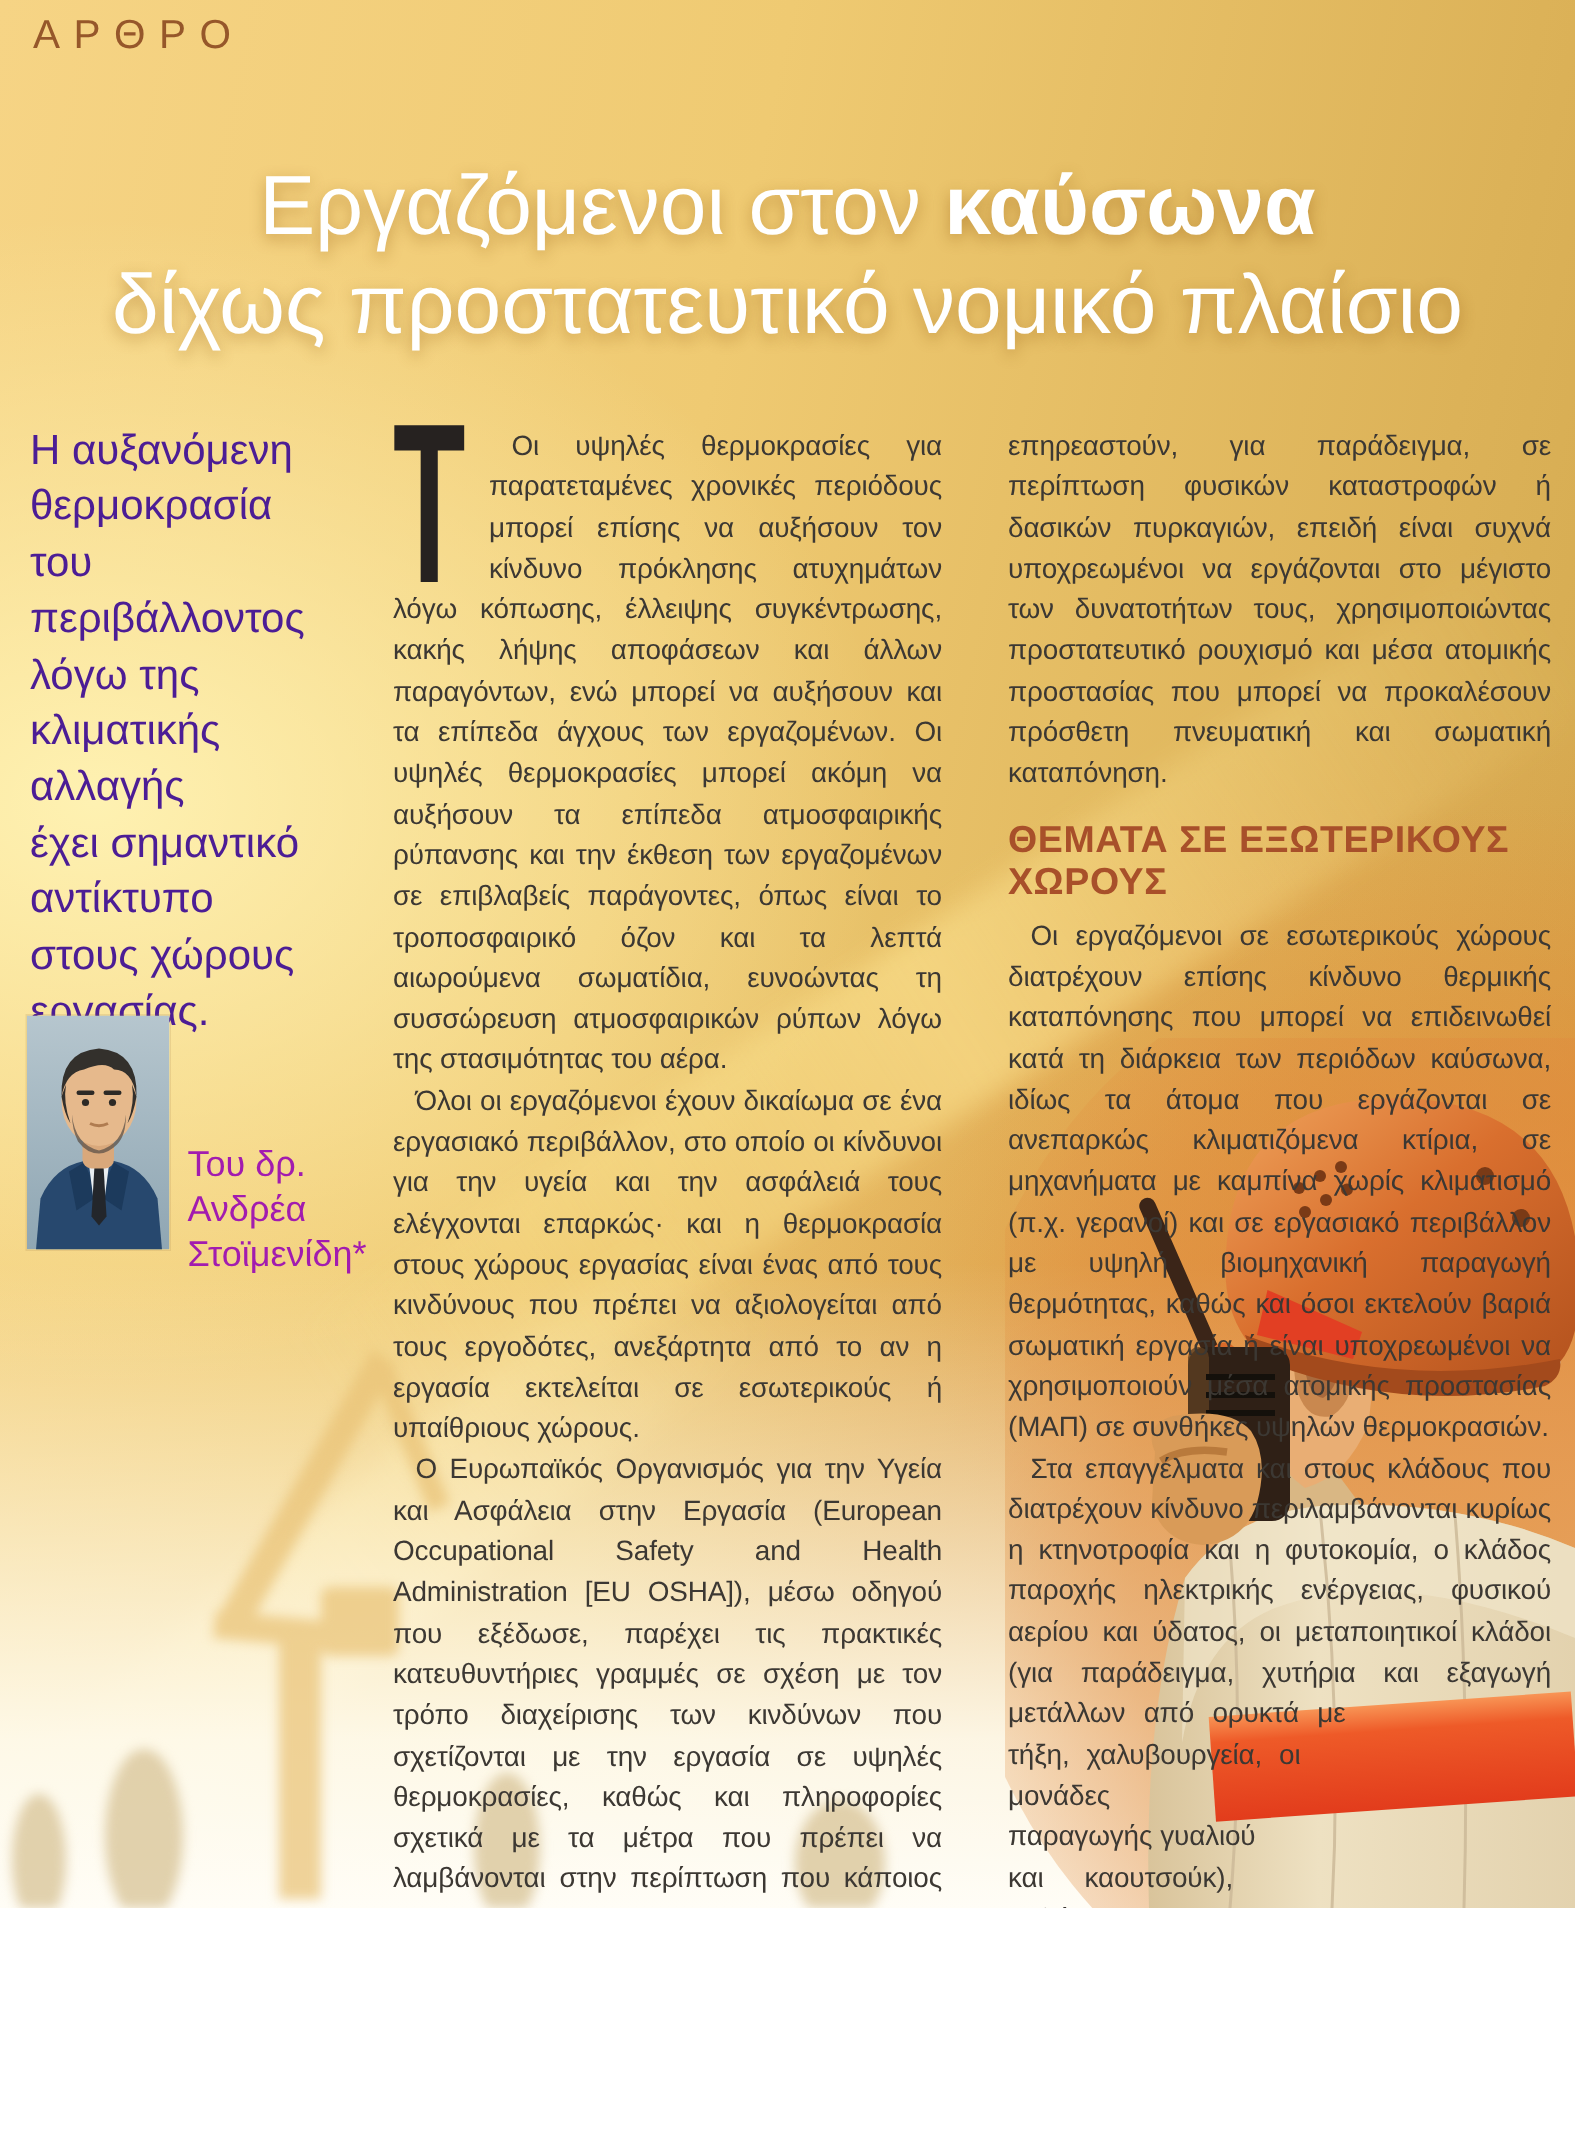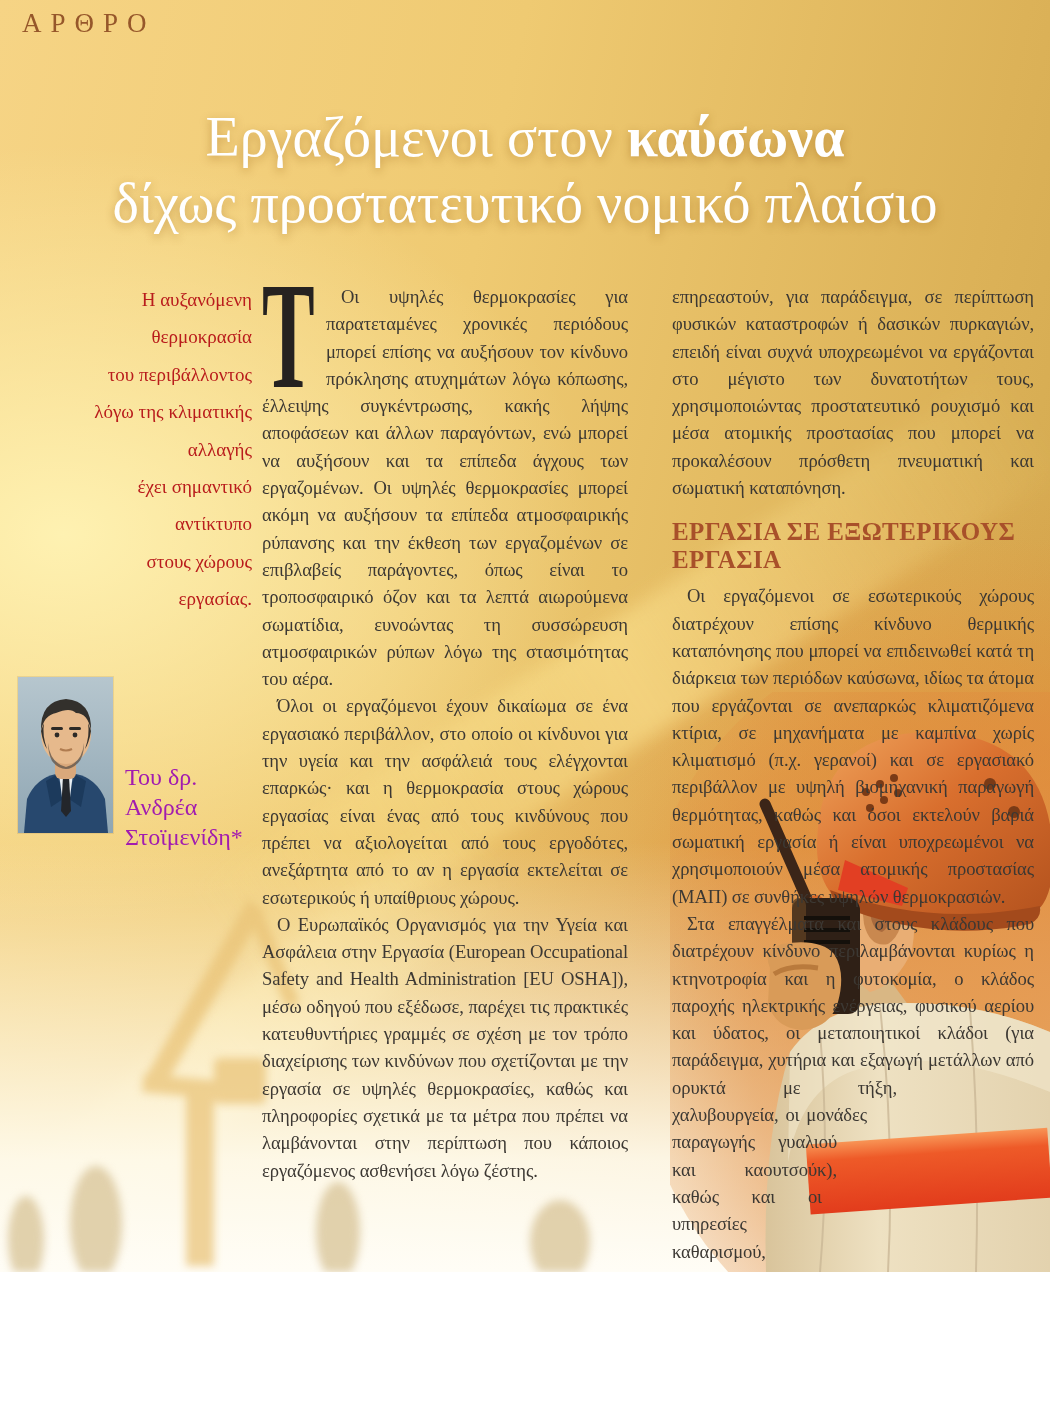--- a/index.html
+++ b/index.html
@@ -1,18 +1,18 @@
 <!DOCTYPE html>
 <html lang="el"><head>
 <meta charset="utf-8">
 <style>
   html,body{margin:0;padding:0;}
   #page{
     position:relative;width:1050px;height:1272px;overflow:hidden;
-    font-family:Liberation Serif, serif;
+    font-family:Liberation Sans, sans-serif;
     background:#eec972;
   }
   
   .bg-base{
     position:absolute;inset:0;
     background:
       radial-gradient(740px 540px at 6% 42%, rgba(255,243,180,.95), rgba(255,243,180,0) 72%),
       radial-gradient(920px 780px at 100% 80%, rgba(220,122,44,.70), rgba(220,122,44,0) 72%),
       radial-gradient(540px 440px at 97% 68%, rgba(236,150,60,.65), rgba(236,150,60,0) 75%),
       linear-gradient(102deg,#f6d485 0%,#efca72 40%,#dcb258 78%,#d0a64c 100%);
@@ -28,22 +28,22 @@
   }
   .cranes{position:absolute;left:0;bottom:0;filter:blur(4px);}
   .worker{position:absolute;right:0;bottom:0;}
   
   .kicker{position:absolute;left:22px;top:8px;font-size:27px;letter-spacing:9px;color:#96572a;}
   .title{position:absolute;left:8px;top:104px;width:1034px;text-align:center;color:#ffffff;
     font-size:56px;line-height:66px;font-weight:400;
     text-shadow:0 3px 10px rgba(150,95,20,.45);}
   .title .bold{font-weight:700;}
   
-  .intro-quote{position:absolute;left:20px;top:281px;width:232px;font-size:19px;line-height:37.4px;
-    color:#b91c1c;white-space:pre-line;text-align:right;}
+  .intro-quote{position:absolute;left:20px;top:281px;width:232px;font-size:28px;line-height:37.4px;
+    color:#4c1d95;white-space:pre-line;}
   .author-photo{position:absolute;left:18px;top:677px;width:95px;height:156px;box-shadow:0 0 0 1px rgba(150,110,60,.15);}
   .author-caption{position:absolute;left:125px;top:762px;width:120px;font-size:24px;line-height:30px;
     color:#a21caf;white-space:pre-line;}
   
   .col{position:absolute;top:283px;height:1086px;overflow:hidden;
     font-size:18.6px;line-height:27.3px;text-align:justify;color:#3c3833;letter-spacing:-.1px;}
   .col1{left:262px;width:366px;}
   .col2{left:640px;width:362px;margin-left:32px;}
   .col p{margin:0;text-indent:15px;}
   .col p.noindent{text-indent:0;}
@@ -221,21 +221,21 @@
         </div>
       <p>Οι υψηλές θερμοκρασίες για παρατεταμένες χρονικές περιόδους μπορεί επίσης να αυξήσουν τον κίνδυνο πρόκλησης ατυχημάτων λόγω κόπωσης, έλλειψης συγκέντρωσης, κακής λήψης αποφάσεων και άλλων παραγόντων, ενώ μπορεί να αυξήσουν και τα επίπεδα άγχους των εργαζομένων. Οι υψηλές θερμοκρασίες μπορεί ακόμη να αυξήσουν τα επίπεδα ατμοσφαιρικής ρύπανσης και την έκθεση των εργαζομένων σε επιβλαβείς παράγοντες, όπως είναι το τροποσφαιρικό όζον και τα λεπτά αιωρούμενα σωματίδια, ευνοώντας τη συσσώρευση ατμοσφαιρικών ρύπων λόγω της στασιμότητας του αέρα.</p>
       <p>Όλοι οι εργαζόμενοι έχουν δικαίωμα σε ένα εργασιακό περιβάλλον, στο οποίο οι κίνδυνοι για την υγεία και την ασφάλειά τους ελέγχονται επαρκώς· και η θερμοκρασία στους χώρους εργασίας είναι ένας από τους κινδύνους που πρέπει να αξιολογείται από τους εργοδότες, ανεξάρτητα από το αν η εργασία εκτελείται σε εσωτερικούς ή υπαίθριους χώρους.</p>
       <p>Ο Ευρωπαϊκός Οργανισμός για την Υγεία και Ασφάλεια στην Εργασία (European Occupational Safety and Health Administration [EU OSHA]), μέσω οδηγού που εξέδωσε, παρέχει τις πρακτικές κατευθυντήριες γραμμές σε σχέση με τον τρόπο διαχείρισης των κινδύνων που σχετίζονται με την εργασία σε υψηλές θερμοκρασίες, καθώς και πληροφορίες σχετικά με τα μέτρα που πρέπει να λαμβάνονται στην περίπτωση που κάποιος εργαζόμενος ασθενήσει λόγω ζέστης.</p>
       <div class="fl" style="width:0;height:137px"></div>
 
     </div>
 
     <div class="col col2">
       <p class="noindent">επηρεαστούν, για παράδειγμα, σε περίπτωση φυσικών καταστροφών ή δασικών πυρκαγιών, επειδή είναι συχνά υποχρεωμένοι να εργάζονται στο μέγιστο των δυνατοτήτων τους, χρησιμοποιώντας προστατευτικό ρουχισμό και μέσα ατομικής προστασίας που μπορεί να προκαλέσουν πρόσθετη πνευματική και σωματική καταπόνηση.</p>
-      <h2 class="section-heading">ΕΡΓΑΣΙΑ ΣΕ ΕΞΩΤΕΡΙΚΟΥΣ ΕΡΓΑΣΙΑ</h2>
+      <h2 class="section-heading">ΘΕΜΑΤΑ ΣΕ ΕΞΩΤΕΡΙΚΟΥΣ ΧΩΡΟΥΣ</h2>
       <p>Οι εργαζόμενοι σε εσωτερικούς χώρους διατρέχουν επίσης κίνδυνο θερμικής καταπόνησης που μπορεί να επιδεινωθεί κατά τη διάρκεια των περιόδων καύσωνα, ιδίως τα άτομα που εργάζονται σε ανεπαρκώς κλιματιζόμενα κτίρια, σε μηχανήματα με καμπίνα χωρίς κλιματισμό (π.χ. γερανοί) και σε εργασιακό περιβάλλον με υψηλή βιομηχανική παραγωγή θερμότητας, καθώς και όσοι εκτελούν βαριά σωματική εργασία ή είναι υποχρεωμένοι να χρησιμοποιούν μέσα ατομικής προστασίας (ΜΑΠ) σε συνθήκες υψηλών θερμοκρασιών.</p>
       <div class="fl" style="width:0;height:164px"></div>
       <div class="fl" style="width:92px;height:27px"></div>
       <div class="fl" style="width:137px;height:27px"></div>
       <div class="fl" style="width:167px;height:27px"></div>
       <div class="fl" style="width:197px;height:28px"></div>
       <div class="fl" style="width:212px;height:500px"></div>
       <p>Στα επαγγέλματα και στους κλάδους που διατρέχουν κίνδυνο περιλαμβάνονται κυρίως η κτηνοτροφία και η φυτοκομία, ο κλάδος παροχής ηλεκτρικής ενέργειας, φυσικού αερίου και ύδατος, οι μεταποιητικοί κλάδοι (για παράδειγμα, χυτήρια και εξαγωγή μετάλλων από ορυκτά με τήξη, χαλυβουργεία, οι μονάδες παραγωγής γυαλιού και καουτσούκ), καθώς και οι υπηρεσίες καθαρισμού, εστίασης και αποθήκευσης.</p>
 
     </div>

